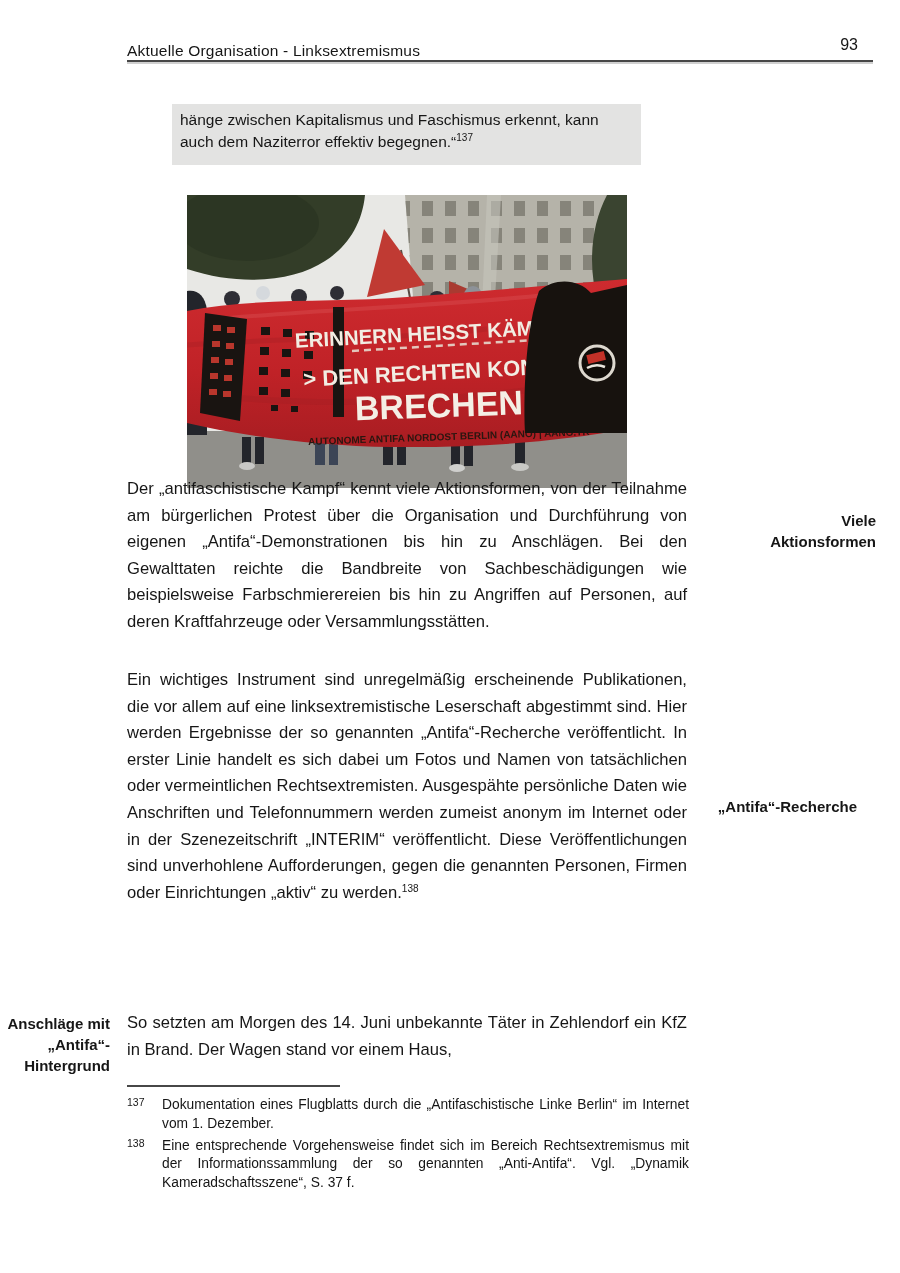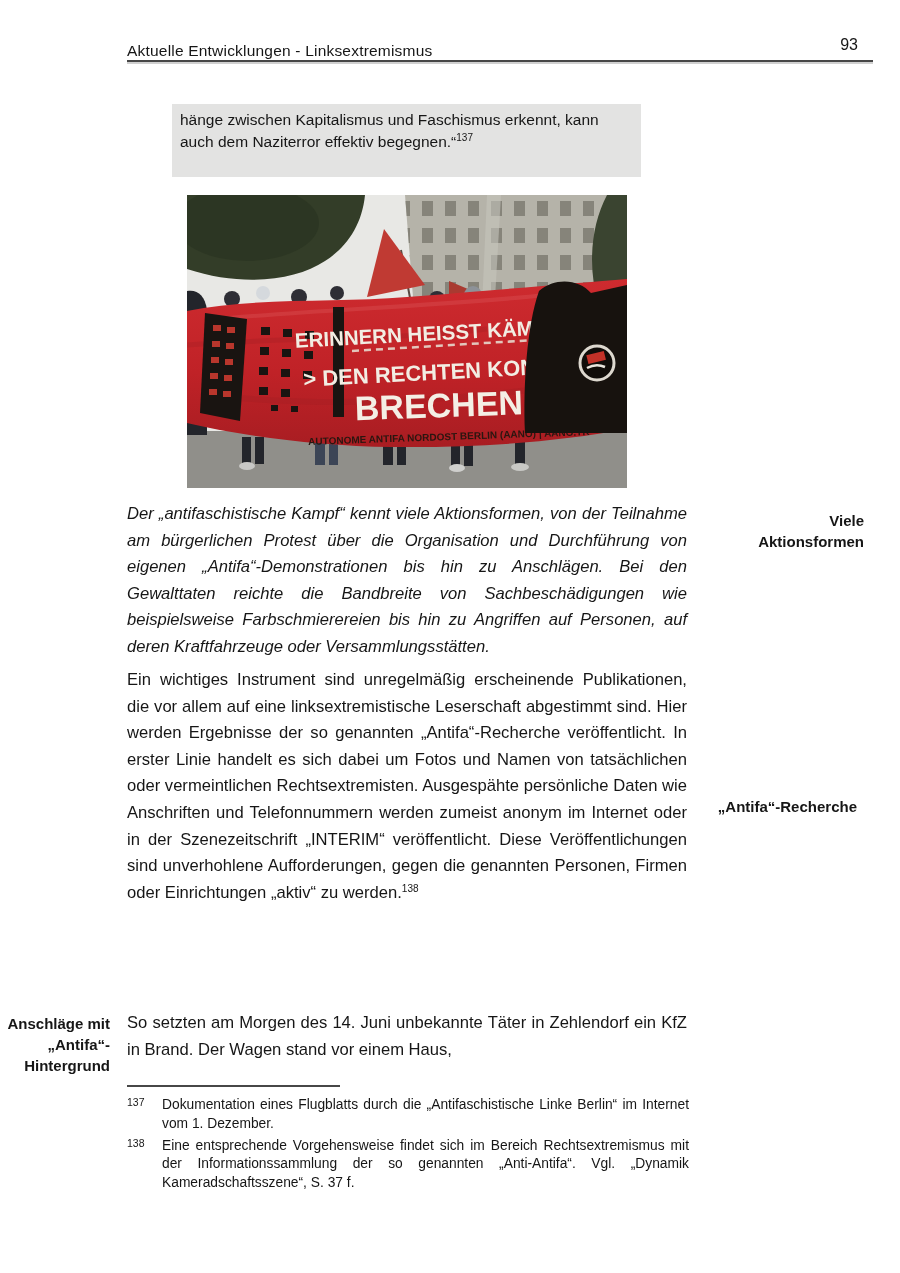--- a/index.html
+++ b/index.html
@@ -6,50 +6,50 @@
   .page {
     position:relative; width:900px; height:1273px; background:#ffffff;
     font-family:"Liberation Sans", sans-serif; color:#161616; overflow:hidden;
   }
   .header-title { position:absolute; left:127px; top:42px; font-size:15.5px; letter-spacing:0.2px; }
   .page-number  { position:absolute; top:36px; right:42px; font-size:16px; }
   .header-rule  { position:absolute; left:127px; right:27px; top:60px; height:2px; background:#474747; box-shadow:0 2px 0 rgba(150,150,150,.45); }
 
   .quote-block {
     position:absolute; left:172px; top:104px; width:453px; background:#e3e3e2;
-    padding:5px 8px 24px 8px; font-size:15.5px; line-height:22px; text-align:left;
+    padding:5px 8px 12px 8px; font-size:15.5px; line-height:22px; text-align:left;
   }
   sup.ref { font-size:10px; line-height:0; vertical-align:6px; }
 
   .photo { position:absolute; left:187px; top:195px; width:440px; height:293px; }
 
   .body-par {
     position:absolute; left:127px; width:560px; font-size:16.6px; line-height:26.6px;
     text-align:justify; margin:0;
   }
-  .par1 { top:501px;font-style:italic; }
+  .par1 { top:476px; }
   .par2 { top:667px; }
   .par3 { top:1010px; }
 
   .margin-note { position:absolute; font-weight:bold; font-size:15px; line-height:20.5px; text-align:right; }
-  .mn1 { right:36px; top:511px; width:130px; }
+  .mn1 { right:24px; top:511px; width:130px; }
   .mn2 { right:43px; top:797px; width:200px; white-space:nowrap; }
   .mn3 { left:-8px; top:1013px; width:118px; line-height:21px; }
 
   .fn-rule { position:absolute; left:127px; top:1085px; width:213px; height:2px; background:#474747; }
   .footnotes { position:absolute; left:127px; top:1096px; width:562px; font-size:13.8px; line-height:18.8px; }
   .fn { position:relative; padding-left:35px; text-align:justify; margin-bottom:3px; }
   .fn-num { position:absolute; left:0; top:-3px; font-size:10.5px; }
 </style>
 </head>
 <body>
 
 <div class="page">
 
-  <div class="header-title">Aktuelle Entwicklungen - Linksextremismus</div>
+  <div class="header-title">Aktuelle Organisation - Linksextremismus</div>
   <div class="page-number">93</div>
   <div class="header-rule"></div>
 
   <div class="quote-block"><span>hänge zwischen Kapitalismus und Faschismus erkennt, kann auch dem Naziterror effektiv begegnen.“</span><sup class="ref">137</sup></div>
 
   <svg class="photo" viewBox="0 0 440 293" role="img">
     <defs>
       <pattern id="win" width="23" height="27" patternUnits="userSpaceOnUse">
         <rect x="5" y="6" width="11" height="15" fill="#7e7c72"></rect>
       </pattern>

